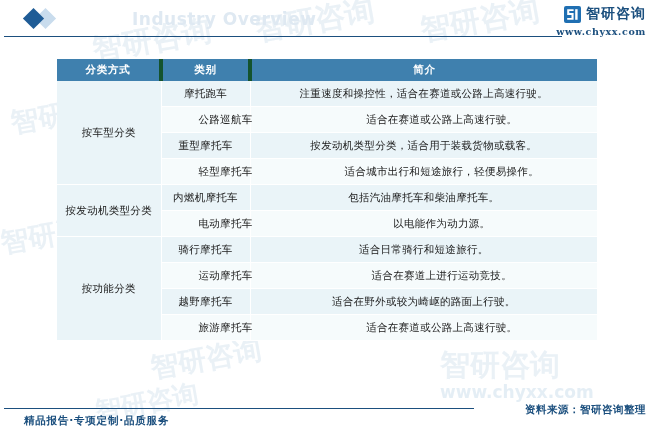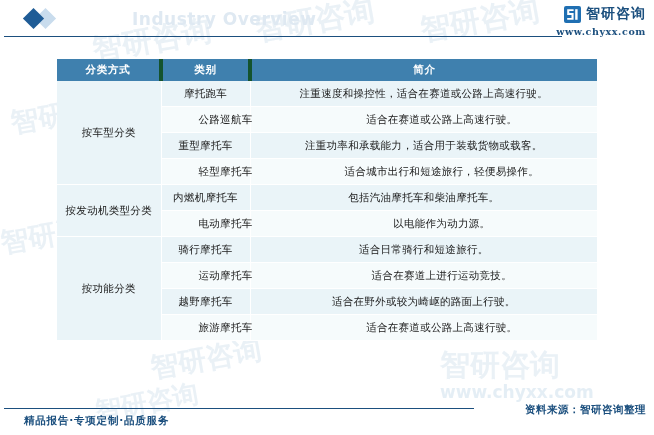--- a/index.html
+++ b/index.html
@@ -270,21 +270,21 @@
           <td class="grp" rowspan="4">按车型分类</td>
           <td class="cat">摩托跑车</td>
           <td class="desc">注重速度和操控性，适合在赛道或公路上高速行驶。</td>
         </tr>
         <tr class="alt">
           <td class="cat">公路巡航车</td>
           <td class="desc">适合在赛道或公路上高速行驶。</td>
         </tr>
         <tr>
           <td class="cat">重型摩托车</td>
-          <td class="desc">注重功率和承载能力，适合用于装载货物或载客。</td>
+          <td class="desc">按发动机类型分类，适合用于装载货物或载客。</td>
         </tr>
         <tr class="alt">
           <td class="cat">轻型摩托车</td>
           <td class="desc">适合城市出行和短途旅行，轻便易操作。</td>
         </tr>
         <tr>
           <td class="grp" rowspan="2">按发动机类型分类</td>
           <td class="cat">内燃机摩托车</td>
           <td class="desc">包括汽油摩托车和柴油摩托车。</td>
         </tr>

